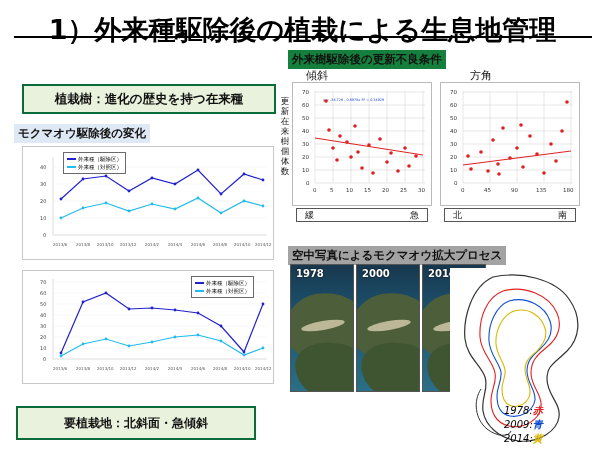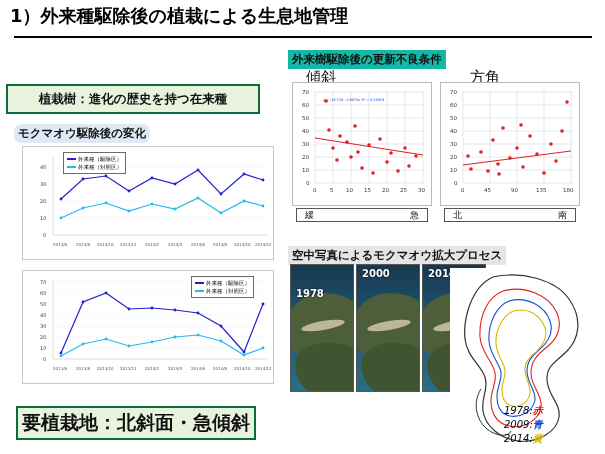--- a/index.html
+++ b/index.html
@@ -7,47 +7,47 @@
     width:605px;height:454px;
     background:#ffffff;
     font-family:"DejaVu Sans", sans-serif;
     overflow:hidden;
     position:relative;
     color:#000;
   }
   .slide{position:absolute;inset:0;}
   
   .title{
-    position:absolute;left:10px;top:4px;width:585px;
-    font-size:18px;font-weight:bold;
+    position:absolute;left:10px;top:12px;width:585px;
+    text-align:center;font-size:27px;font-weight:bold;
     letter-spacing:0px;
   }
   .title-rule{
     position:absolute;left:14px;top:36px;width:578px;height:2px;background:#000;
   }
   
   .section-1{
     position:absolute;left:18px;top:50px;font-size:16px;font-weight:bold;
   }
   
   .box{
     position:absolute;border:2px solid #0b6b3a;background:#e9f2dd;
     display:flex;align-items:center;justify-content:center;
     font-size:12.5px;font-weight:bold;color:#111;
   }
-  .box.native{left:6px;top:84px;width:250px;height:26px;}
-  .box.need{left:16px;top:406px;width:236px;height:30px;font-size:19px;font-family:Liberation Mono, monospace;}
+  .box.native{left:22px;top:84px;width:250px;height:26px;}
+  .box.need{left:16px;top:406px;width:236px;height:30px;font-size:12px;font-family:Liberation Mono, monospace;}
   
   .sub-label{
     position:absolute;font-size:11.5px;font-weight:bold;color:#111;
     background:#dfe9f5;padding:2px 4px;
   }
-  .sub-moku{left:14px;top:124px;border-radius:7px;}
-  .sub-right-top{left:288px;top:50px;background:#14b8a6;}
-  .sub-aerial{left:288px;top:246px;background:#e5e5e5;}
+  .sub-moku{left:14px;top:124px;}
+  .sub-right-top{left:288px;top:50px;background:#15803d;}
+  .sub-aerial{left:288px;top:246px;background:#a3a3a3;}
   
   .lchart{position:absolute;background:#fff;border:1px solid #c8c8c8;}
   .lchart1{left:22px;top:146px;width:250px;height:112px;}
   .lchart2{left:22px;top:270px;width:250px;height:112px;}
   .axis-title{
     position:absolute;font-size:8.5px;writing-mode:vertical-rl;
     text-orientation:upright;letter-spacing:-1px;color:#111;
   }
   .at1{left:24px;top:176px;}
   .at2{left:24px;top:300px;}
@@ -55,21 +55,21 @@
     position:absolute;border:1px solid #6a6a6a;background:#fff;
     font-size:5.5px;padding:2px 3px;line-height:8px;
   }
   .legend-box .lg{display:flex;align-items:center;gap:2px;white-space:nowrap;}
   .legend-box .sw{width:9px;height:2px;display:inline-block;}
   
   .rchart{position:absolute;background:#fff;border:1px solid #b9b9b9;}
   .rc1{left:292px;top:82px;width:138px;height:122px;}
   .rc2{left:440px;top:82px;width:138px;height:122px;}
   .rc-title{
-    position:absolute;font-size:15px;color:#111;font-family:Liberation Serif, serif;
+    position:absolute;font-size:11px;color:#111;font-family:Liberation Serif, serif;
   }
   .rct1{left:306px;top:68px;}
   .rct2{left:470px;top:68px;}
   .ylabel-right{
     position:absolute;left:278px;top:96px;width:14px;
     font-size:8.5px;line-height:10px;text-align:center;color:#111;
   }
   .arrow-bar{
     position:absolute;height:14px;border:1px solid #555;background:#fff;
     display:flex;align-items:center;justify-content:space-between;
@@ -86,21 +86,21 @@
   .photo .land{position:absolute;left:-6px;top:28px;width:80px;height:70px;
     background:#4d5e3a;border-radius:46% 54% 40% 60%/52% 44% 56% 48%;transform:rotate(-8deg);}
   .photo .land2{position:absolute;left:4px;top:78px;width:70px;height:54px;
     background:#3f5431;border-radius:50% 40% 60% 45%/45% 55% 40% 60%;transform:rotate(6deg);}
   .photo .beach{position:absolute;left:10px;top:56px;width:44px;height:9px;background:#cfc7a8;
     border-radius:50%;transform:rotate(-10deg);opacity:.85;}
   .photo-year{
     position:absolute;top:268px;font-size:10px;color:#fff;font-weight:bold;
     text-shadow:0 0 2px #000;
   }
-  .py1{left:296px;margin-top:20px;}
+  .py1{left:296px;}
   .py2{left:362px;}
   .py3{left:428px;}
   
   .map{
     position:absolute;left:450px;top:268px;width:150px;height:180px;
     background:#fff;border:1px solid #fff;
   }
   
   .yearlegend{
     position:absolute;left:504px;top:404px;font-size:10px;line-height:14px;font-style:italic;
@@ -268,20 +268,21 @@
           <span class="sw" style="background:#22bbee"></span>
           <span>外来種（対照区）</span>
         </div>
     </div>
   </div>
 
   <div class="box need">要植栽地：北斜面・急傾斜</div>
 
   <div class="sub-label sub-right-top">外来樹駆除後の更新不良条件</div>
 
+  <div class="ylabel-right">更新在来樹個体数</div>
 
   <div class="rc-title rct1">傾斜</div>
   <div class="rchart rc1">
     <svg width="138" height="122" viewBox="0 0 138 122">
       <g stroke="#cfcfcf" stroke-width="0.5">
         <line x1="22" y1="8" x2="22" y2="100"></line>
         <line x1="22" y1="100" x2="132" y2="100"></line>
         <line x1="40" y1="8" x2="40" y2="100"></line>
         <line x1="58" y1="8" x2="58" y2="100"></line>
         <line x1="76" y1="8" x2="76" y2="100"></line>

